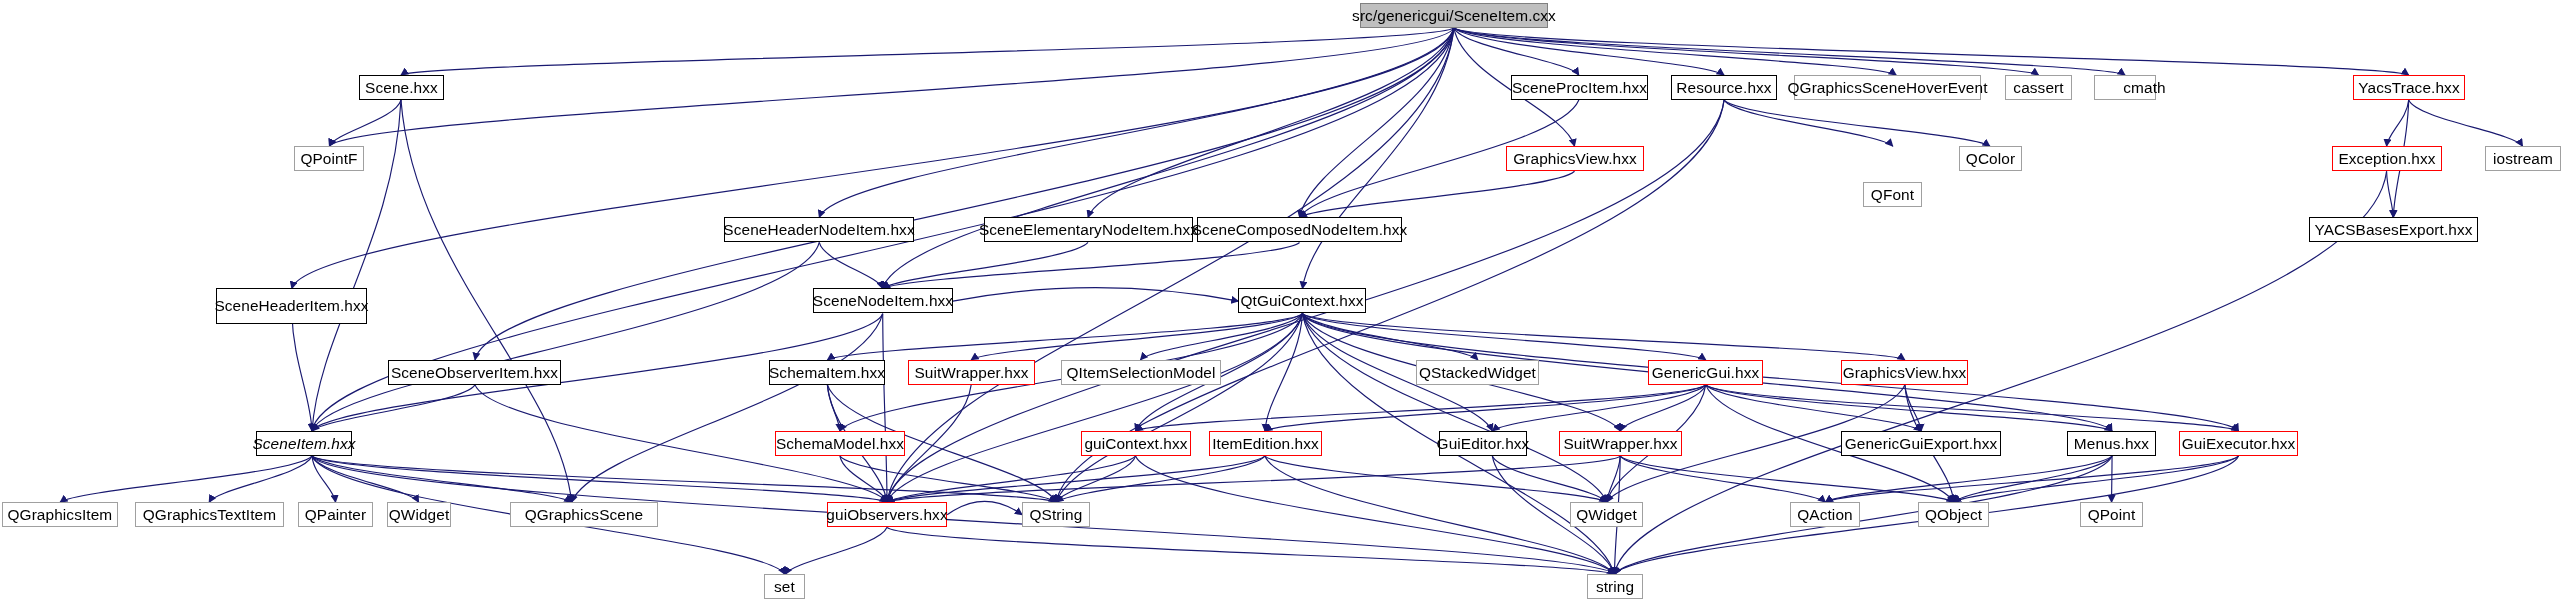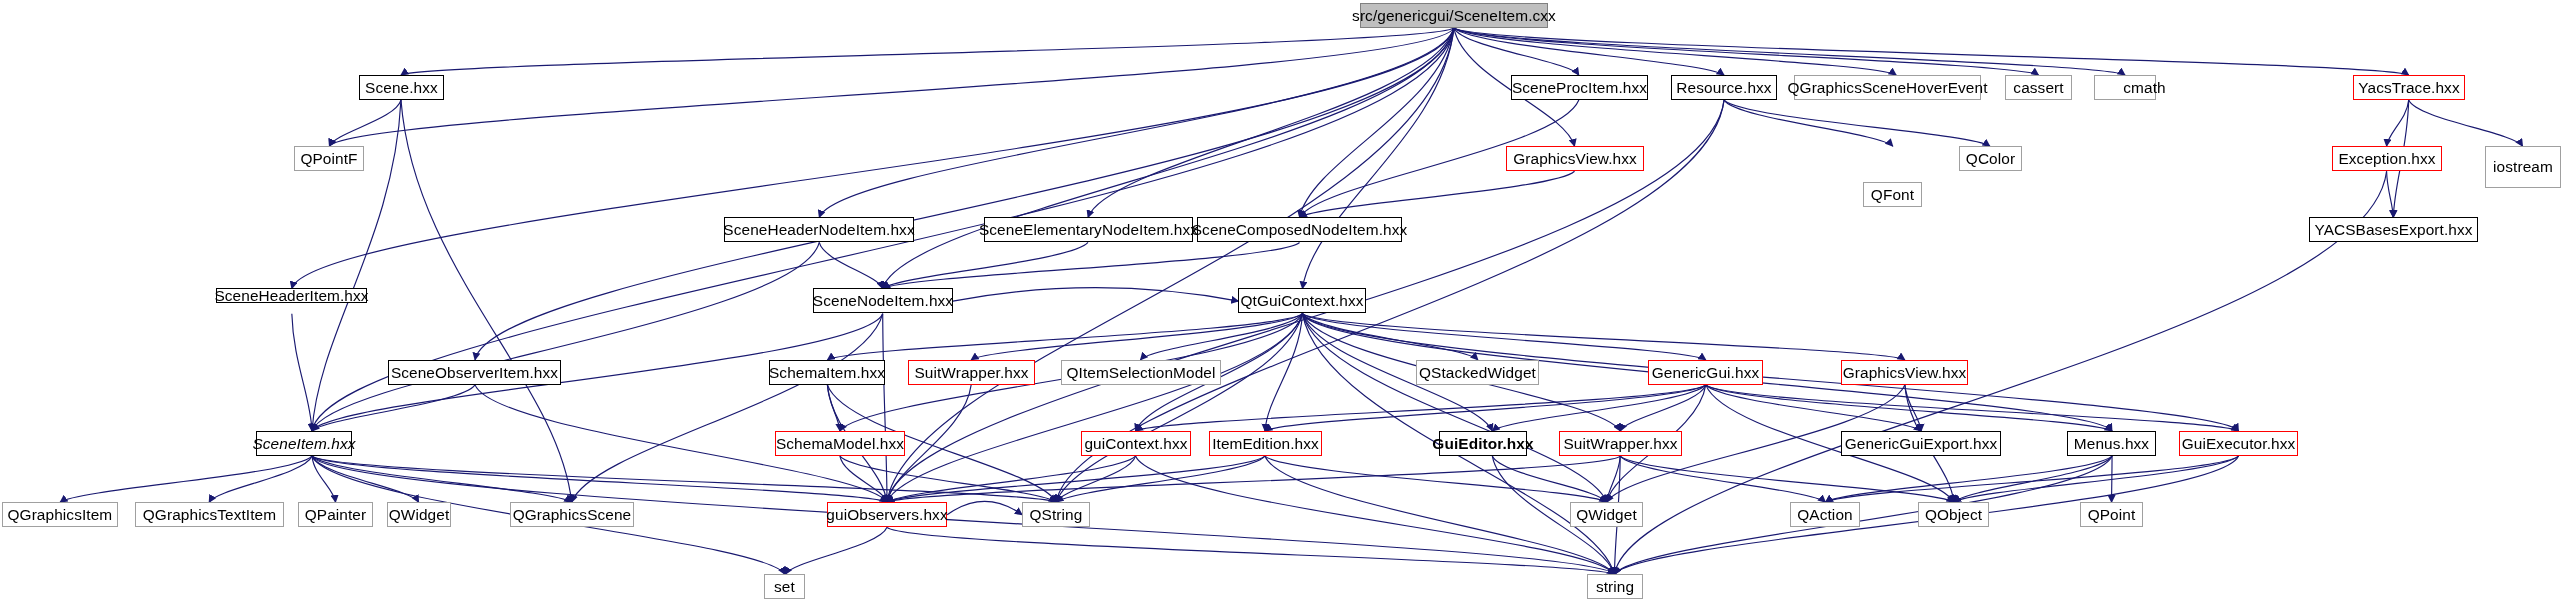--- a/index.html
+++ b/index.html
@@ -217,36 +217,36 @@
       </div>
       <div class="graph-node kind-system" style="left: 1863px; top: 146px; width: 59px; height: 25px; margin-top: 36px;">
         <span>QFont</span>
       </div>
       <div class="graph-node kind-system" style="left: 1959px; top: 146px; width: 63px; height: 25px;">
         <span>QColor</span>
       </div>
       <div class="graph-node kind-red" style="left: 2332px; top: 146px; width: 110px; height: 25px;">
         <span>Exception.hxx</span>
       </div>
-      <div class="graph-node kind-system" style="left: 2485px; top: 146px; width: 76px; height: 42px;">
+      <div class="graph-node kind-system" style="left: 2485px; top: 146px; width: 76px; height: 25px;">
         <span>iostream</span>
       </div>
       <div class="graph-node kind-header" style="left: 2309px; top: 217px; width: 169px; height: 25px;">
         <span>YACSBasesExport.hxx</span>
       </div>
       <div class="graph-node kind-header" style="left: 724px; top: 217px; width: 190px; height: 25px;">
         <span>SceneHeaderNodeItem.hxx</span>
       </div>
       <div class="graph-node kind-header" style="left: 984px; top: 217px; width: 209px; height: 25px;">
         <span>SceneElementaryNodeItem.hxx</span>
       </div>
       <div class="graph-node kind-header" style="left: 1197px; top: 217px; width: 205px; height: 25px;">
         <span>SceneComposedNodeItem.hxx</span>
       </div>
-      <div class="graph-node kind-header" style="left: 216px; top: 288px; width: 151px; height: 15px;">
+      <div class="graph-node kind-header" style="left: 216px; top: 288px; width: 151px; height: 36px;">
         <span>SceneHeaderItem.hxx</span>
       </div>
       <div class="graph-node kind-header" style="left: 813px; top: 288px; width: 140px; height: 25px;">
         <span>SceneNodeItem.hxx</span>
       </div>
       <div class="graph-node kind-header" style="left: 1238px; top: 288px; width: 128px; height: 25px;">
         <span>QtGuiContext.hxx</span>
       </div>
       <div class="graph-node kind-header" style="left: 388px; top: 360px; width: 173px; height: 25px;">
         <span>SceneObserverItem.hxx</span>
@@ -274,21 +274,21 @@
       </div>
       <div class="graph-node kind-red" style="left: 775px; top: 431px; width: 130px; height: 25px;">
         <span>SchemaModel.hxx</span>
       </div>
       <div class="graph-node kind-red" style="left: 1081px; top: 431px; width: 110px; height: 25px;">
         <span>guiContext.hxx</span>
       </div>
       <div class="graph-node kind-red" style="left: 1209px; top: 431px; width: 113px; height: 25px;">
         <span>ItemEdition.hxx</span>
       </div>
-      <div class="graph-node kind-header" style="left: 1439px; top: 431px; width: 88px; height: 25px; font-weight: bold;">
+      <div class="graph-node kind-header" style="left: 1439px; top: 431px; width: 88px; height: 25px;">
         <span>GuiEditor.hxx</span>
       </div>
       <div class="graph-node kind-red" style="left: 1559px; top: 431px; width: 123px; height: 25px;">
         <span>SuitWrapper.hxx</span>
       </div>
       <div class="graph-node kind-header" style="left: 1841px; top: 431px; width: 160px; height: 25px;">
         <span>GenericGuiExport.hxx</span>
       </div>
       <div class="graph-node kind-header" style="left: 2067px; top: 431px; width: 89px; height: 25px;">
         <span>Menus.hxx</span>
@@ -301,21 +301,21 @@
       </div>
       <div class="graph-node kind-system" style="left: 135px; top: 502px; width: 149px; height: 25px;">
         <span>QGraphicsTextItem</span>
       </div>
       <div class="graph-node kind-system" style="left: 298px; top: 502px; width: 75px; height: 25px;">
         <span>QPainter</span>
       </div>
       <div class="graph-node kind-system" style="left: 387px; top: 502px; width: 64px; height: 25px;">
         <span>QWidget</span>
       </div>
-      <div class="graph-node kind-system" style="left: 510px; top: 502px; width: 124px; height: 25px; text-align: center;">
+      <div class="graph-node kind-system" style="left: 510px; top: 502px; width: 148px; height: 25px; text-align: center;">
         <span>QGraphicsScene</span>
       </div>
       <div class="graph-node kind-red" style="left: 827px; top: 502px; width: 120px; height: 25px;">
         <span>guiObservers.hxx</span>
       </div>
       <div class="graph-node kind-system" style="left: 1022px; top: 502px; width: 68px; height: 25px;">
         <span>QString</span>
       </div>
       <div class="graph-node kind-system" style="left: 1570px; top: 502px; width: 73px; height: 25px;">
         <span>QWidget</span>

